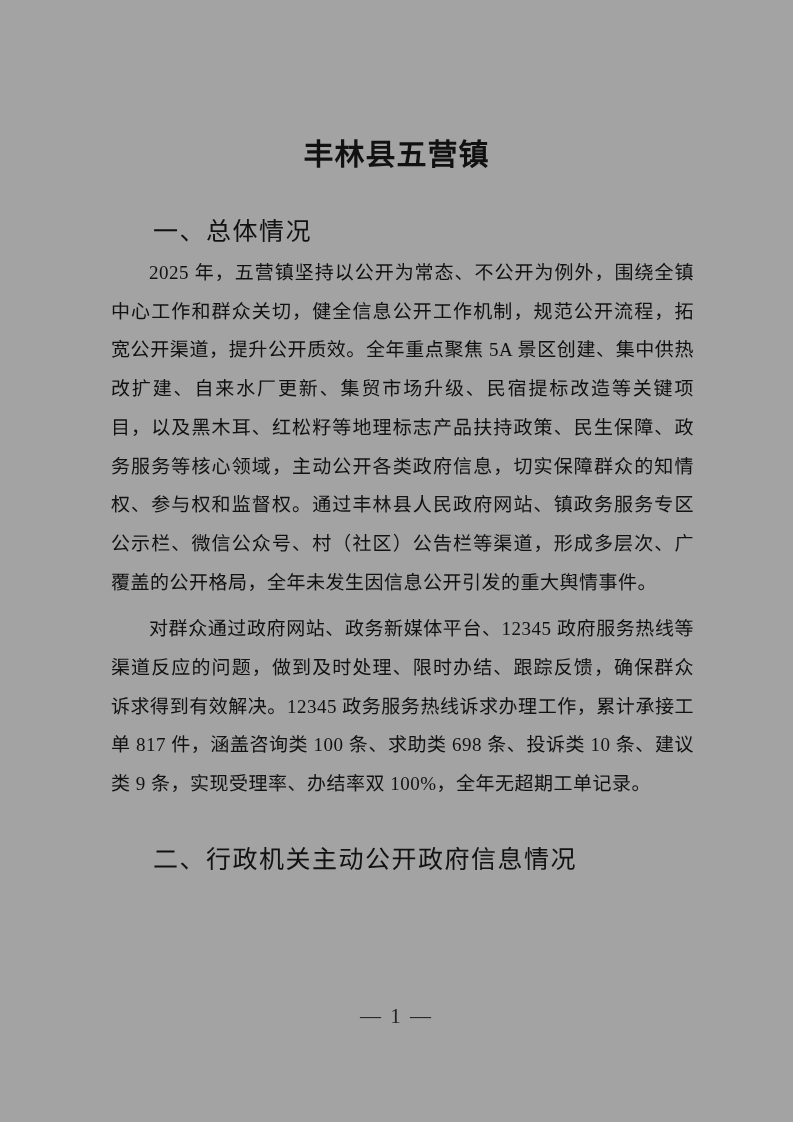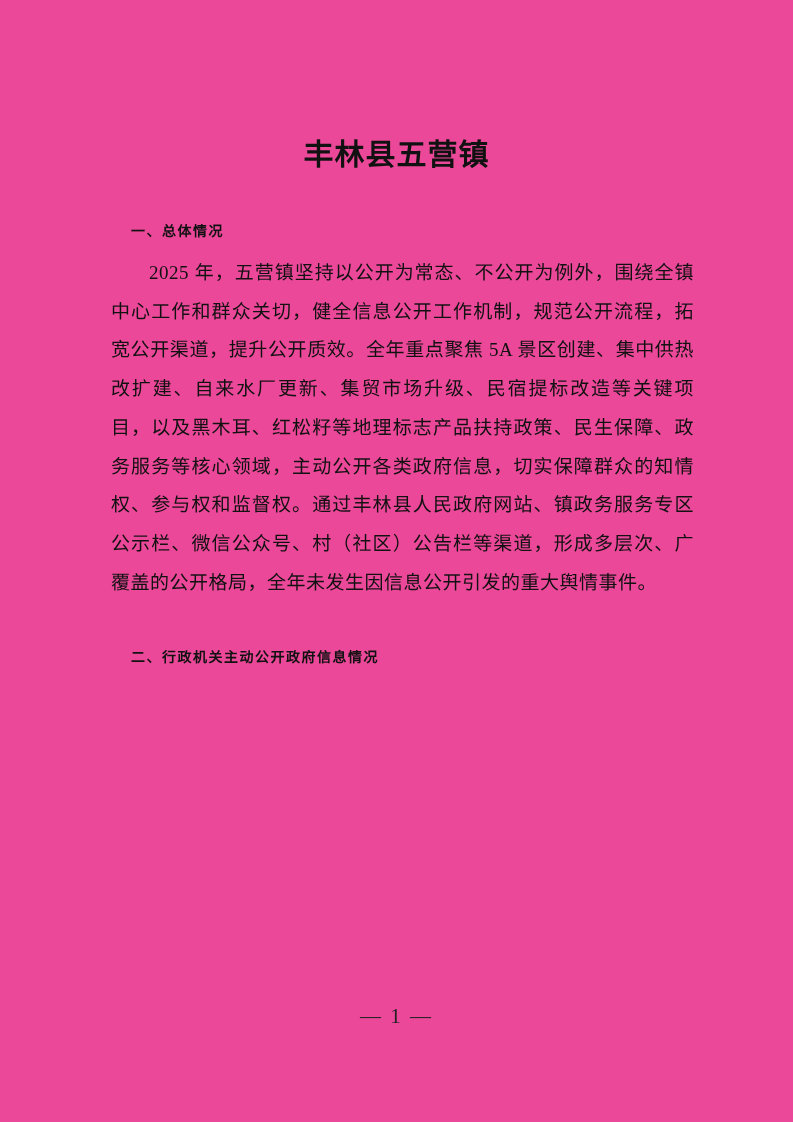--- a/index.html
+++ b/index.html
@@ -5,41 +5,41 @@
   html, body {
     margin: 0;
     padding: 0;
     background: #ffffff;
   }
   .page {
     position: relative;
     width: 793px;
     height: 1122px;
     margin: 0 auto;
-    background: #ec4899;
+    background: #a3a3a3;
     color: #111111;
     overflow: hidden;
     font-family: "Liberation Serif", "DejaVu Serif", serif;
   }
   .doc-title {
     margin: 132px 0 0 0;
     text-align: center;
     font-family: "Liberation Serif", "DejaVu Serif", serif;
     font-weight: bold;
     font-size: 30px;
     line-height: 46px;
     letter-spacing: 1px;
   }
   .doc-body {
     margin: 0 91px 0 103px; 
   }
   .section-heading {
     font-family: "Liberation Sans", "DejaVu Sans", sans-serif;
-    font-weight: bold;
-    font-size: 14px;
+    font-weight: normal;
+    font-size: 25px;
     line-height: 30px;
     text-indent: 2em;
     letter-spacing: 1.5px;
     margin: 0;
   }
   .heading-1 { margin-top: 38px; }
   .heading-2 { margin-top: 40px; }
   .paragraphs { margin-top: 4px; }
   .body-para {
     margin: 8px;
@@ -71,20 +71,21 @@
   <h1 class="doc-title">
     <span>丰林县五营镇</span><br>
   </h1>
 
   <div class="doc-body">
 
     <h2 class="section-heading heading-1">一、总体情况</h2>
 
     <div class="paragraphs">
       <p class="body-para">2025 年，五营镇坚持以公开为常态、不公开为例外，围绕全镇中心工作和群众关切，健全信息公开工作机制，规范公开流程，拓宽公开渠道，提升公开质效。全年重点聚焦 5A 景区创建、集中供热改扩建、自来水厂更新、集贸市场升级、民宿提标改造等关键项目，以及黑木耳、红松籽等地理标志产品扶持政策、民生保障、政务服务等核心领域，主动公开各类政府信息，切实保障群众的知情权、参与权和监督权。通过丰林县人民政府网站、镇政务服务专区公示栏、微信公众号、村（社区）公告栏等渠道，形成多层次、广覆盖的公开格局，全年未发生因信息公开引发的重大舆情事件。</p>
+      <p class="body-para">对群众通过政府网站、政务新媒体平台、12345 政府服务热线等渠道反应的问题，做到及时处理、限时办结、跟踪反馈，确保群众诉求得到有效解决。12345 政务服务热线诉求办理工作，累计承接工单 817 件，涵盖咨询类 100 条、求助类 698 条、投诉类 10 条、建议类 9 条，实现受理率、办结率双 100%，全年无超期工单记录。</p>
     </div>
 
     <h2 class="section-heading heading-2">二、行政机关主动公开政府信息情况</h2>
 
   </div>
 
   <div class="page-footer">— 1 —</div>
 
 </div>
 

